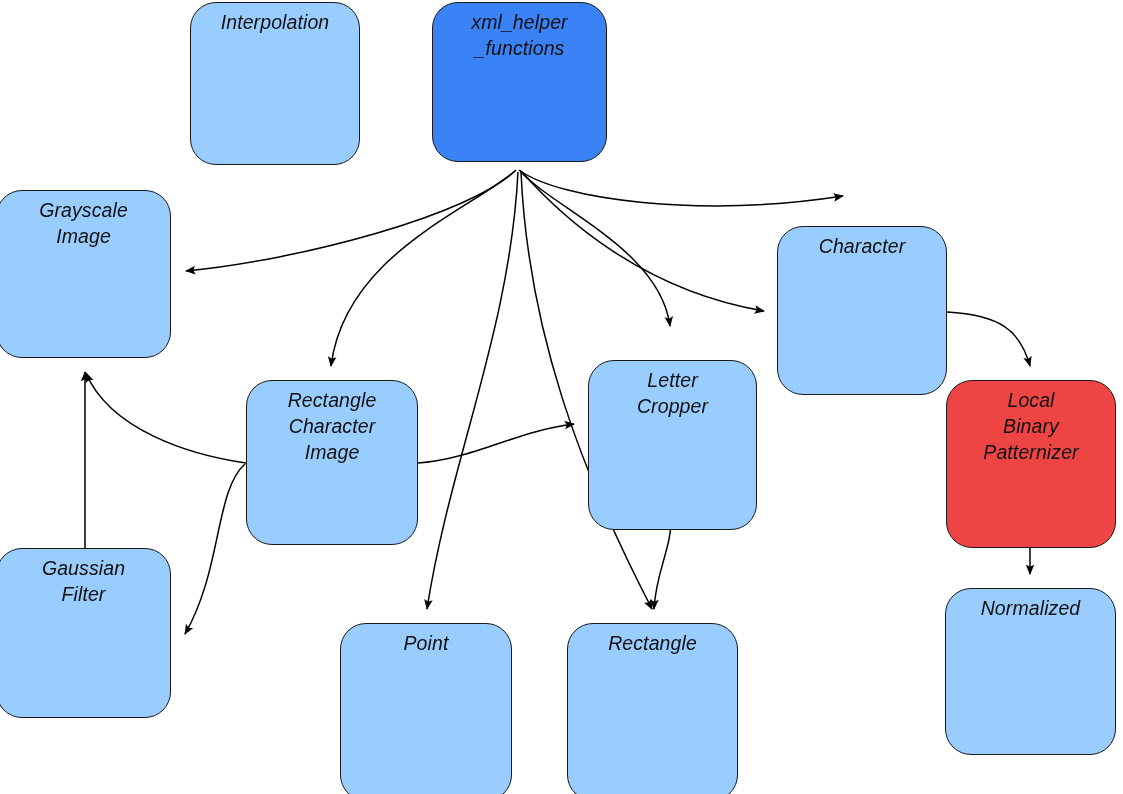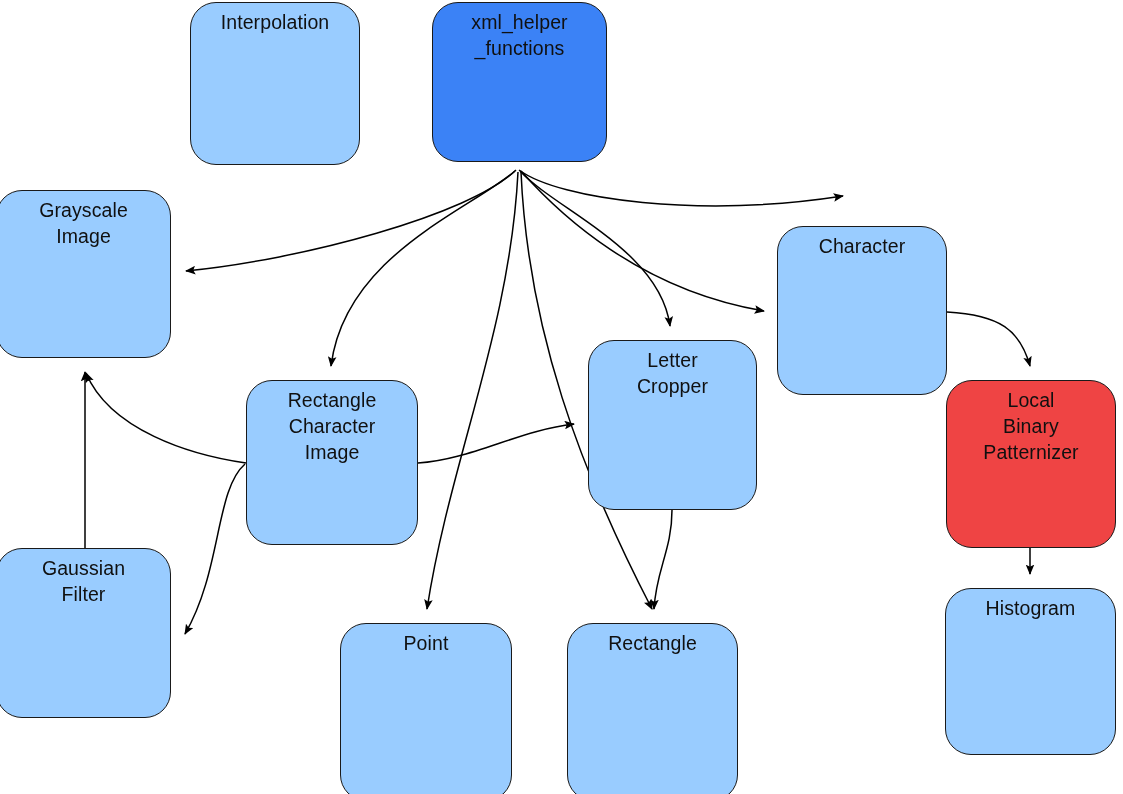--- a/index.html
+++ b/index.html
@@ -23,20 +23,21 @@
     width: 1123px;
     height: 794px;
     pointer-events: none;
   }
   #node-layer {
     position: absolute;
     left: 0;
     top: 0;
     width: 1022px;
     height: 794px;
+    font-style: italic;
   }
   .node {
     position: absolute;
     box-sizing: border-box;
     background: #99ccff;
     border: 1.4px solid #1a1a1a;
     border-radius: 26px;
     display: block;
     text-align: center;
   }
@@ -97,37 +98,37 @@
 Image</span>
       </div>
       <div class="node" style="left: 777px; top: 226px; width: 170px; height: 169px; background: rgb(153, 204, 255); border-color: rgb(26, 26, 26);">
         <span class="node-label">Character</span>
       </div>
       <div class="node" style="left: 246px; top: 380px; width: 172px; height: 165px; background: rgb(153, 204, 255); border-color: rgb(26, 26, 26);">
         <span class="node-label">Rectangle
 Character
 Image</span>
       </div>
-      <div class="node" style="left: 588px; top: 340px; width: 169px; height: 170px; background: rgb(153, 204, 255); border-color: rgb(26, 26, 26);">
+      <div class="node" style="left: 588px; top: 360px; width: 169px; height: 170px; background: rgb(153, 204, 255); border-color: rgb(26, 26, 26);">
         <span class="node-label">Letter
 Cropper</span>
       </div>
       <div class="node" style="left: 946px; top: 380px; width: 170px; height: 168px; background: #ef4444; border-color: rgb(26, 26, 26);">
         <span class="node-label">Local
 Binary
 Patternizer</span>
       </div>
       <div class="node" style="left: -4px; top: 548px; width: 175px; height: 170px; background: rgb(153, 204, 255); border-color: rgb(26, 26, 26);">
         <span class="node-label">Gaussian
 Filter</span>
       </div>
       <div class="node" style="left: 340px; top: 623px; width: 172px; height: 178px; background: rgb(153, 204, 255); border-color: rgb(26, 26, 26);">
         <span class="node-label">Point</span>
       </div>
       <div class="node" style="left: 567px; top: 623px; width: 171px; height: 178px; background: rgb(153, 204, 255); border-color: rgb(26, 26, 26);">
         <span class="node-label">Rectangle</span>
       </div>
       <div class="node" style="left: 945px; top: 588px; width: 171px; height: 167px; background: rgb(153, 204, 255); border-color: rgb(26, 26, 26);">
-        <span class="node-label">Histogram</span>
+        <span class="node-label">Normalized</span>
       </div>
     </div>
 
 </div>
 
 </body></html>

